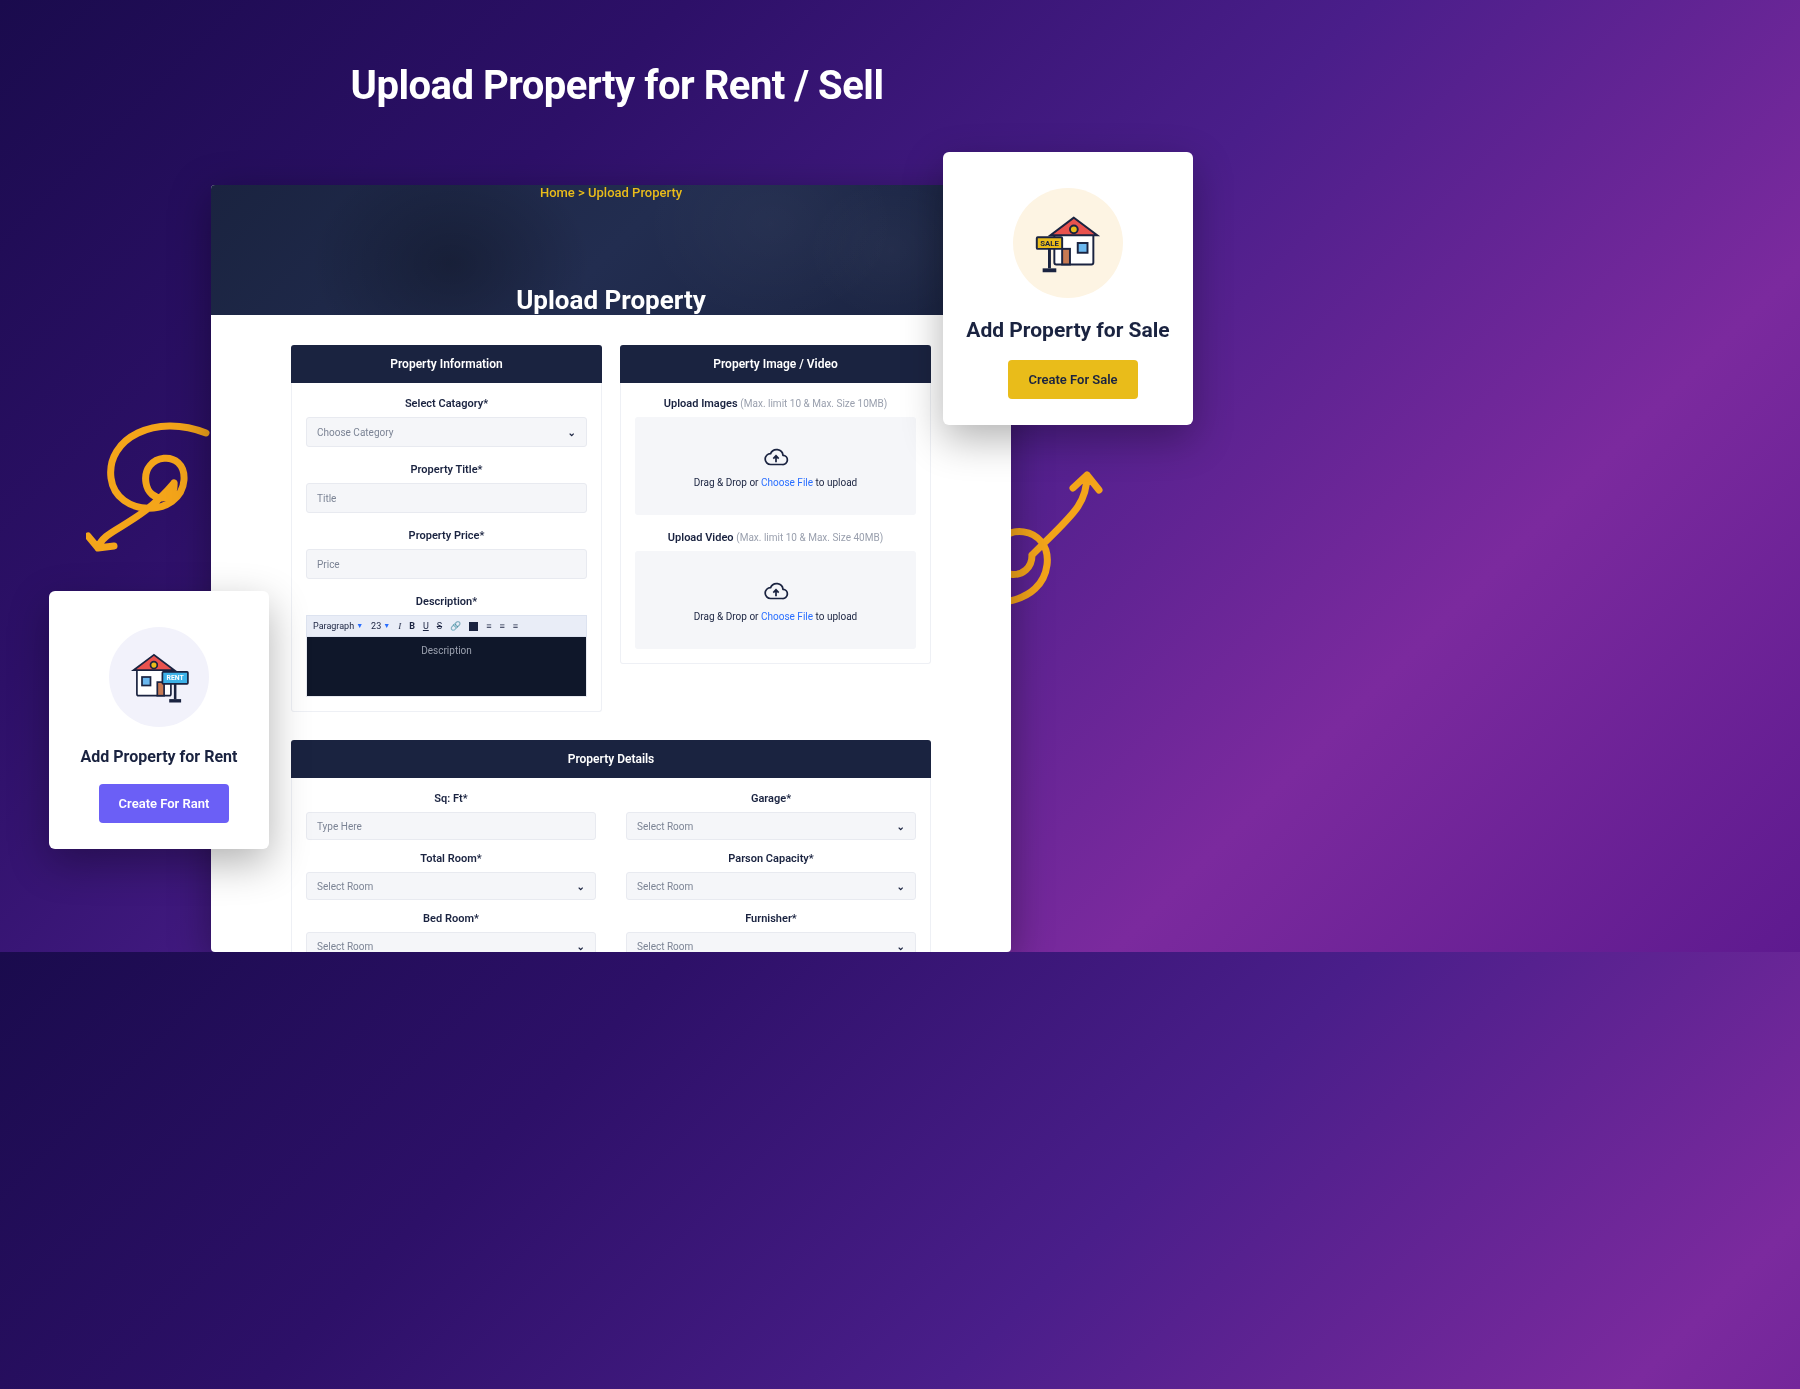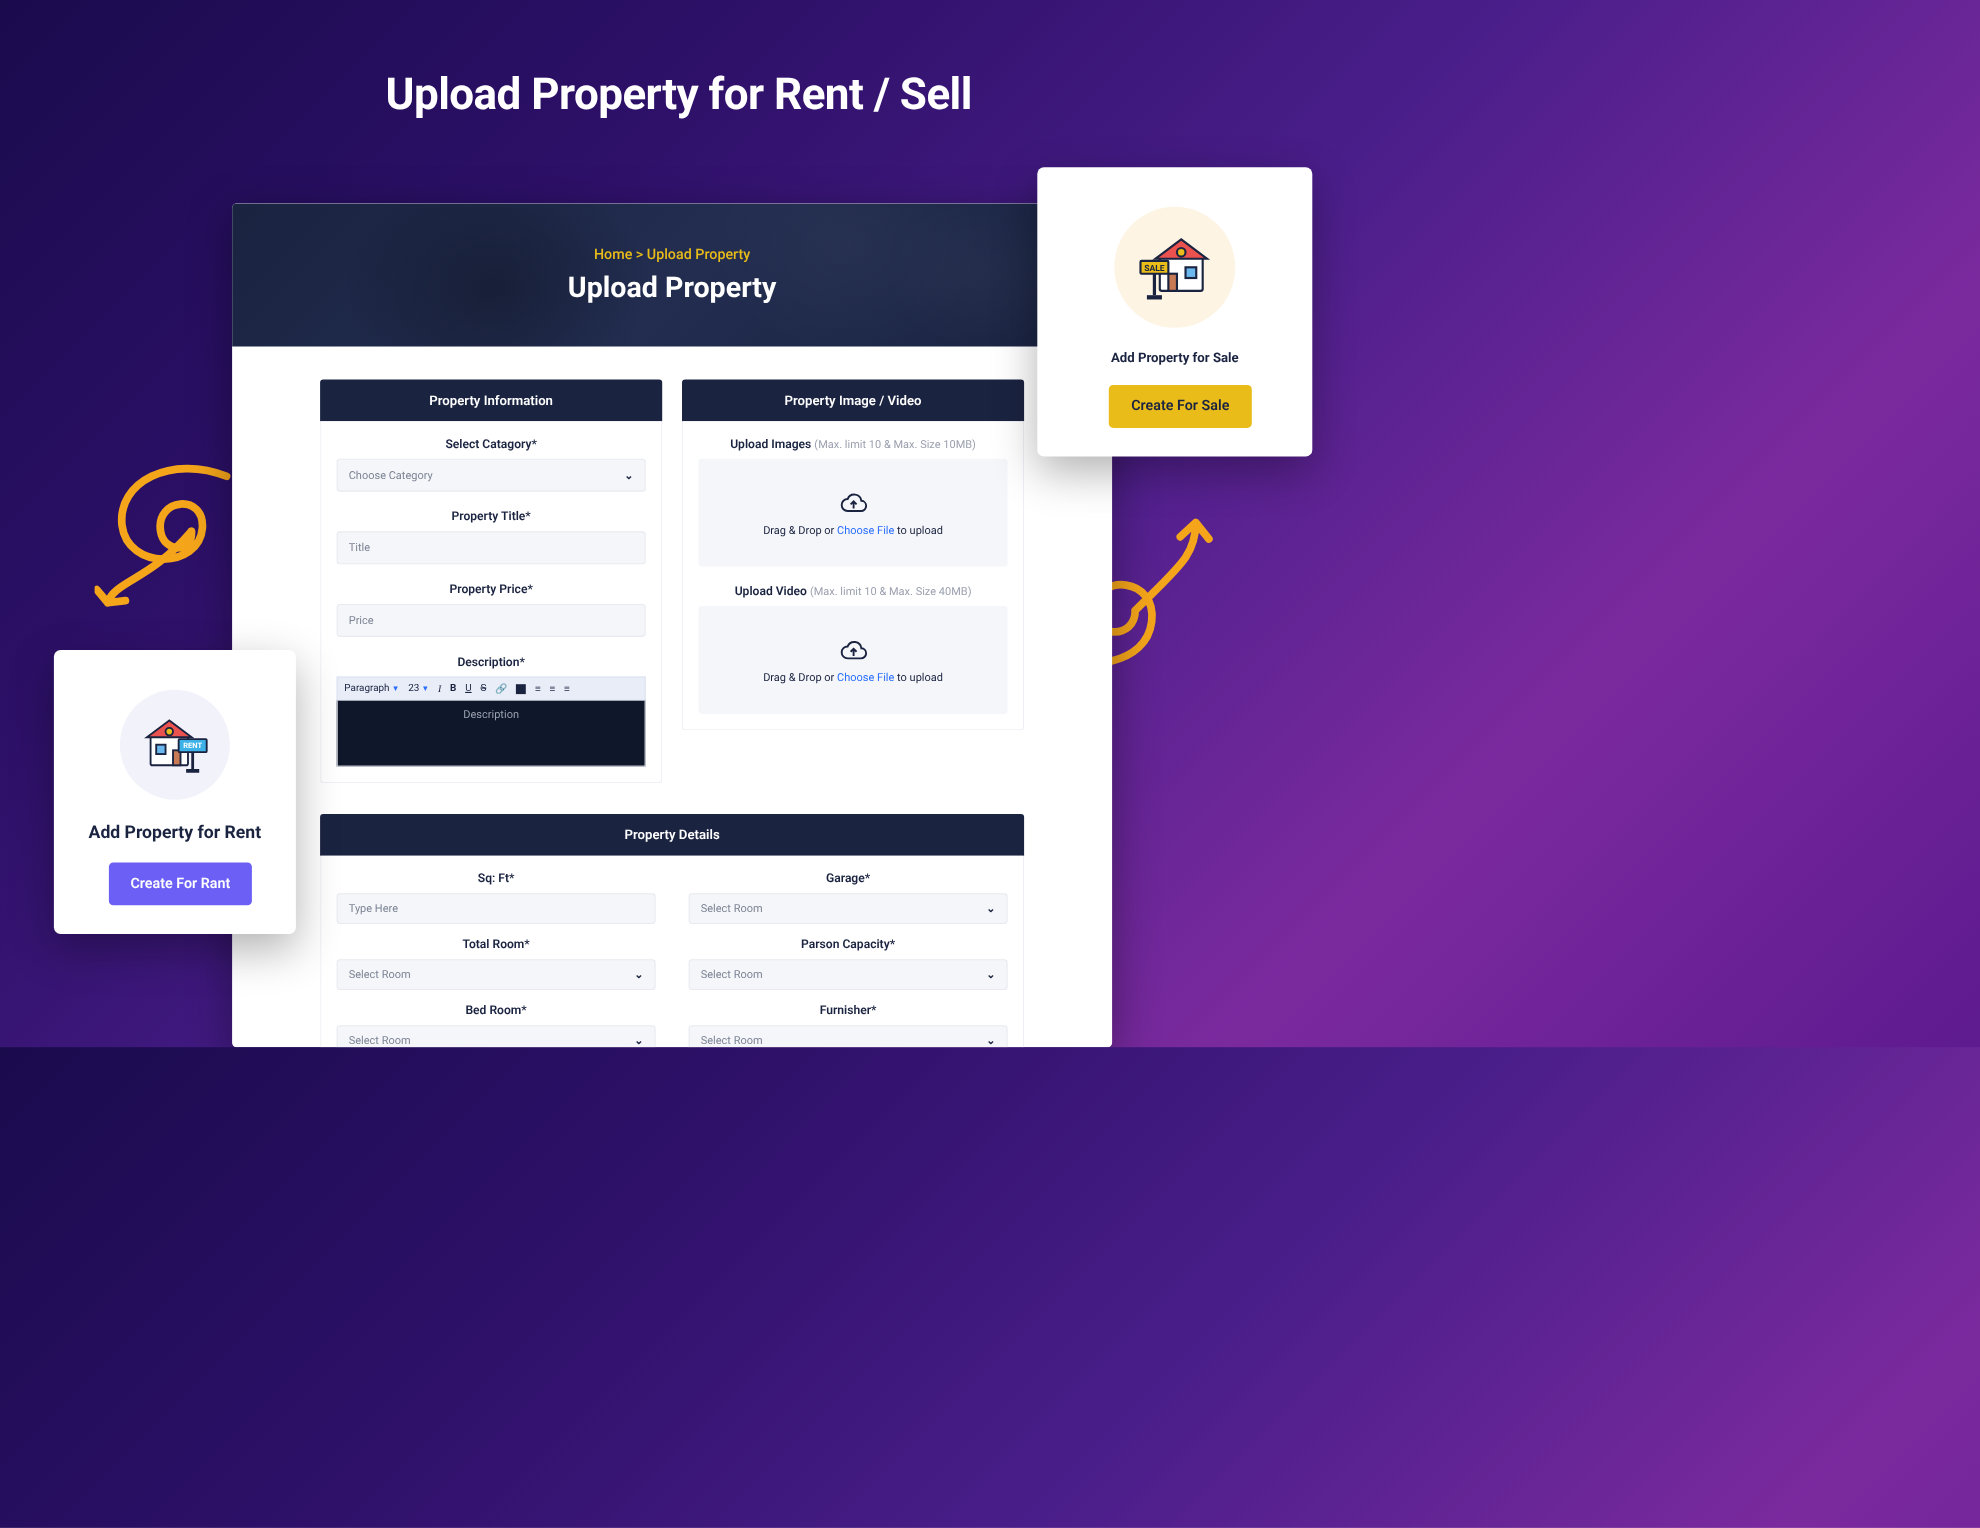--- a/index.html
+++ b/index.html
@@ -31,21 +31,21 @@
     overflow: hidden;
     box-shadow: 0 10px 40px rgba(0,0,0,.35);
   }
   .hero {
     height: 130px;
     background: linear-gradient(135deg, #1a2340 0%, #222d50 50%, #1a2340 100%);
     position: relative;
     display: flex;
     flex-direction: column;
     align-items: center;
-    justify-content: center;
+    justify-content: space-between;
     overflow: hidden;
   }
   .hero::before {
     content: '';
     position: absolute;
     inset: 0;
     background:
       radial-gradient(180px 140px at 70% 30%, rgba(255,255,255,.03), transparent 70%),
       radial-gradient(200px 160px at 30% 60%, rgba(0,0,0,.25), transparent 70%),
       radial-gradient(120px 100px at 85% 50%, rgba(255,255,255,.03), transparent 70%);
@@ -175,21 +175,21 @@
   .fc-sale { top: 152px; left: 943px; width: 250px; }
   .fc-rent { top: 591px; left: 49px; width: 220px; }
   .fc-icon-wrap {
     width: 110px; height: 110px;
     background: #fdf4e3;
     border-radius: 50%;
     display: flex; align-items: center; justify-content: center;
     margin-bottom: 20px;
   }
   .fc-rent .fc-icon-wrap { background: #f2f2fb; width: 100px; height: 100px; }
-  .fc-title { font-size: 12px; font-weight: 700; color: #1a2340; margin-bottom: 18px; text-align: center; }
+  .fc-title { font-size: 21px; font-weight: 700; color: #1a2340; margin-bottom: 18px; text-align: center; }
   .fc-rent .fc-title { font-size: 16px; }
   .fc-btn {
     border: none;
     padding: 12px 20px;
     font-size: 13px;
     font-weight: 600;
     border-radius: 4px;
     cursor: pointer;
     margin-left: 10px;
   }

